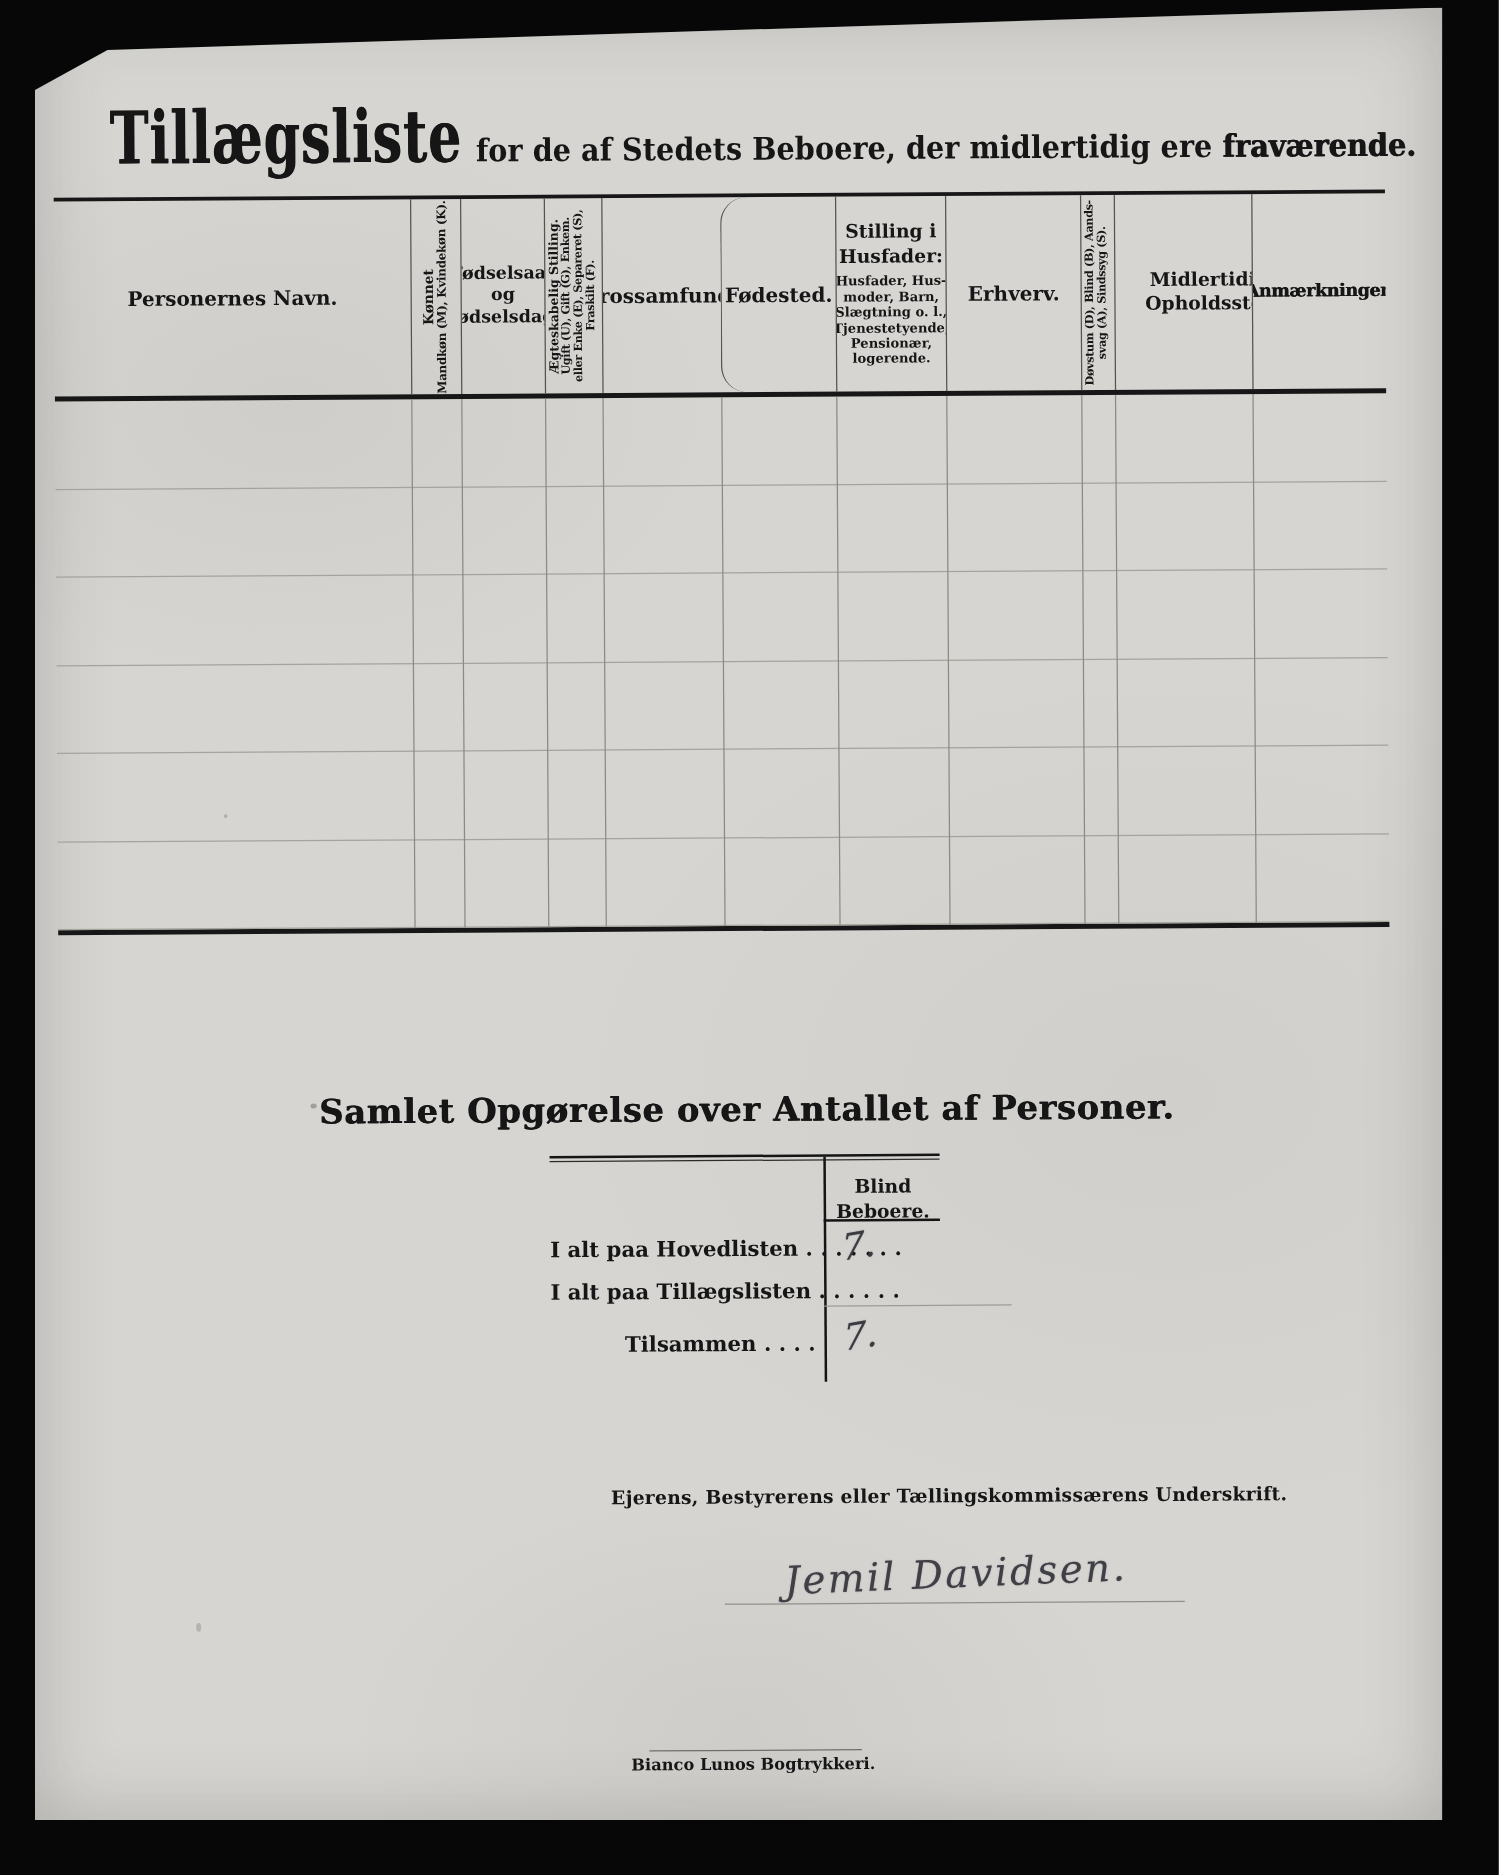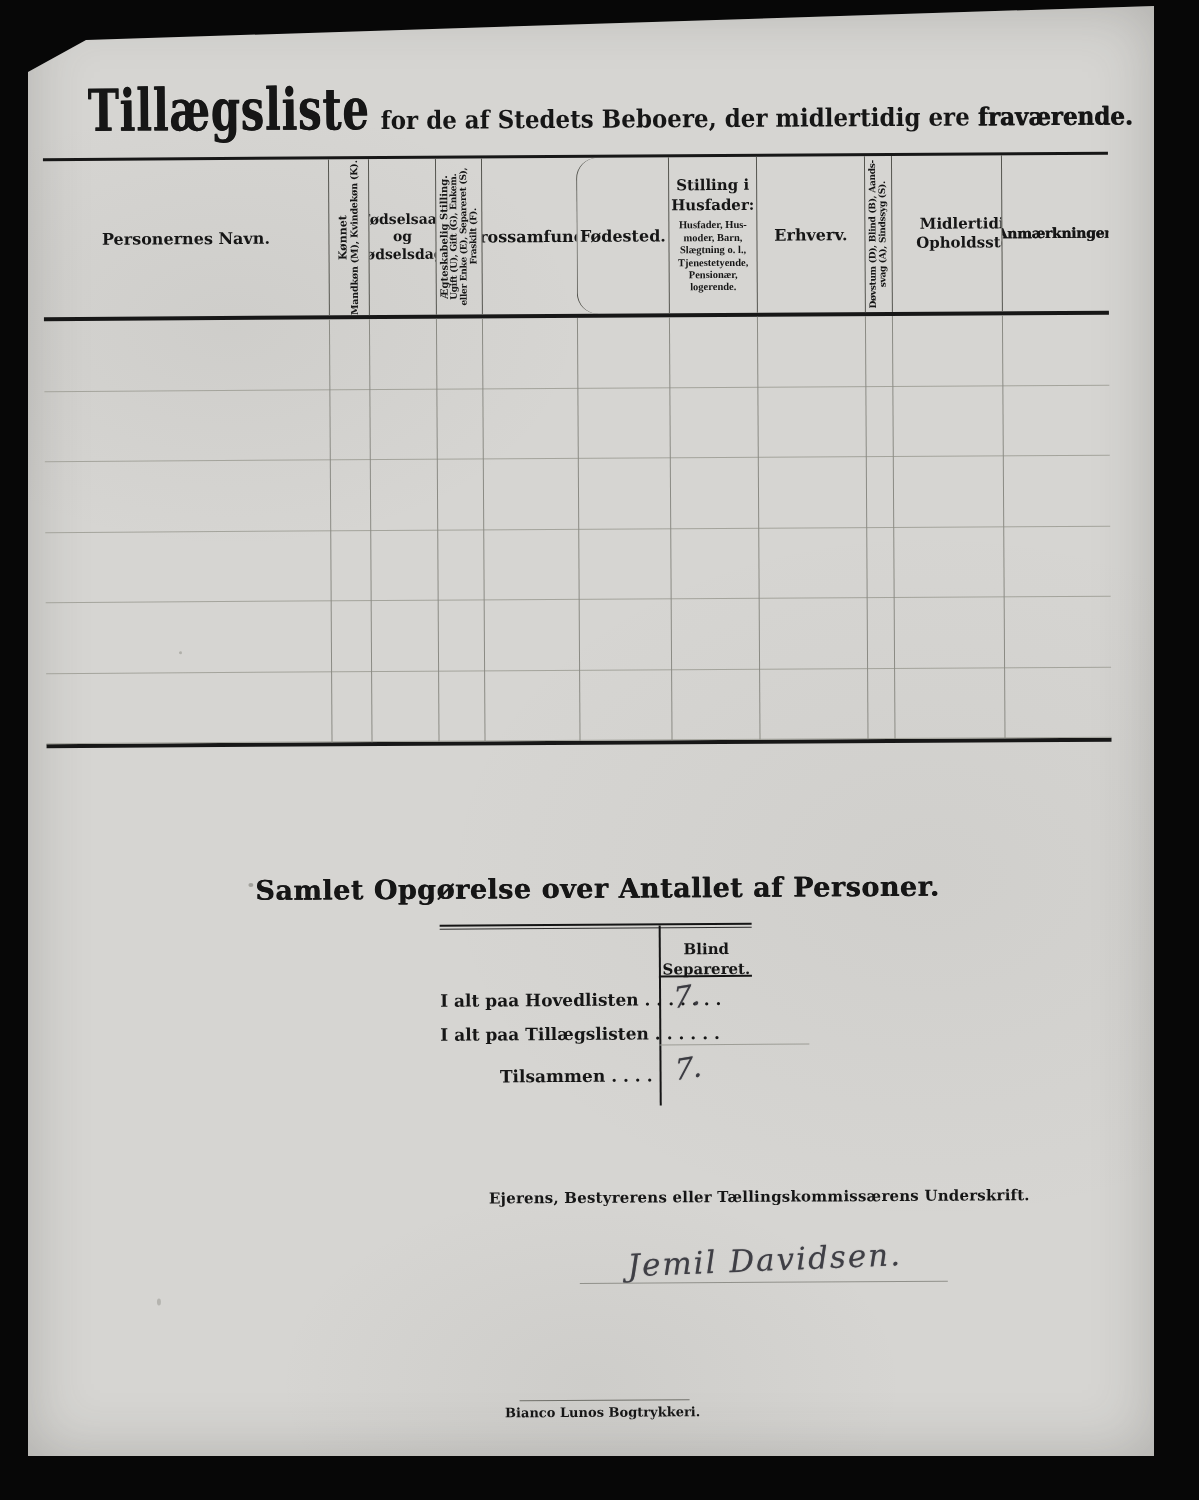--- a/index.html
+++ b/index.html
@@ -45,21 +45,21 @@
     overflow:hidden;
   }
   .hcell + .hcell{border-left:1px solid #55554f;}
   .c1{width:285px;} .c2{width:40px;} .c3{width:67px;} .c4{width:46px;}
   .c5{width:95px;} .c6{width:92px;border-radius:21px;} .c7{width:88px;} .c8{width:108px;text-align:right;}
   .c9{width:27px;} .c10{width:110px;padding-left:48px;} .c11{width:107px;}
   .hlabel{font-weight:bold;font-size:16px;}
   .hlabel-sm{font-weight:bold;font-size:15px;line-height:1.3;}
   .h-tight{font-weight:bold;font-size:14px;letter-spacing:-.3px;text-shadow:.5px 0 0 currentColor;}
   .stack{line-height:1.25;font-weight:bold;font-size:14px;}
-  .sub{font-size:10.5px;line-height:1.18;font-weight:bold;margin-top:4px;font-family:Liberation Serif, serif;}
+  .sub{font-size:10.5px;line-height:1.18;font-weight:bold;margin-top:4px;}
   .vert{writing-mode:vertical-rl;transform:rotate(180deg);text-align:center;line-height:1.1;}
   .vert div{white-space:nowrap;}
   .vt-title{font-weight:bold;font-size:11px;}
   .vt-line{font-size:9.5px;font-weight:bold;letter-spacing:-.2px;}
   .vt-thin{font-size:9px;font-weight:bold;letter-spacing:-.3px;}
 
   .tbody{
     position:absolute;left:15px;top:315px;width:1065px;height:427px;
     box-sizing:border-box;border-bottom:4px solid #171717;
   }
@@ -207,21 +207,21 @@
       <div class="bv bv10"></div>
     </div>
 
     <div class="sum-title">Samlet Opgørelse over Antallet af Personer.</div>
 
     <div class="sum-table">
       <div class="sum-toprule"></div>
       <div class="sum-vline"></div>
       <div class="sum-colhead">
         <div>Blind</div>
-        <div>Separeret.</div>
+        <div>Beboere.</div>
       </div>
       <div class="sum-headrule"></div>
       <div class="sum-row sum-row-1">I alt paa Hovedlisten . . . . . . .</div>
       <div class="sum-row sum-row-2">I alt paa Tillægslisten  . . . . . .</div>
       <div class="sum-midrule"></div>
       <div class="sum-row sum-row-3">Tilsammen . . . .</div>
       <div class="hand hand-1">7.</div>
       <div class="hand hand-2">7.</div>
     </div>
 

